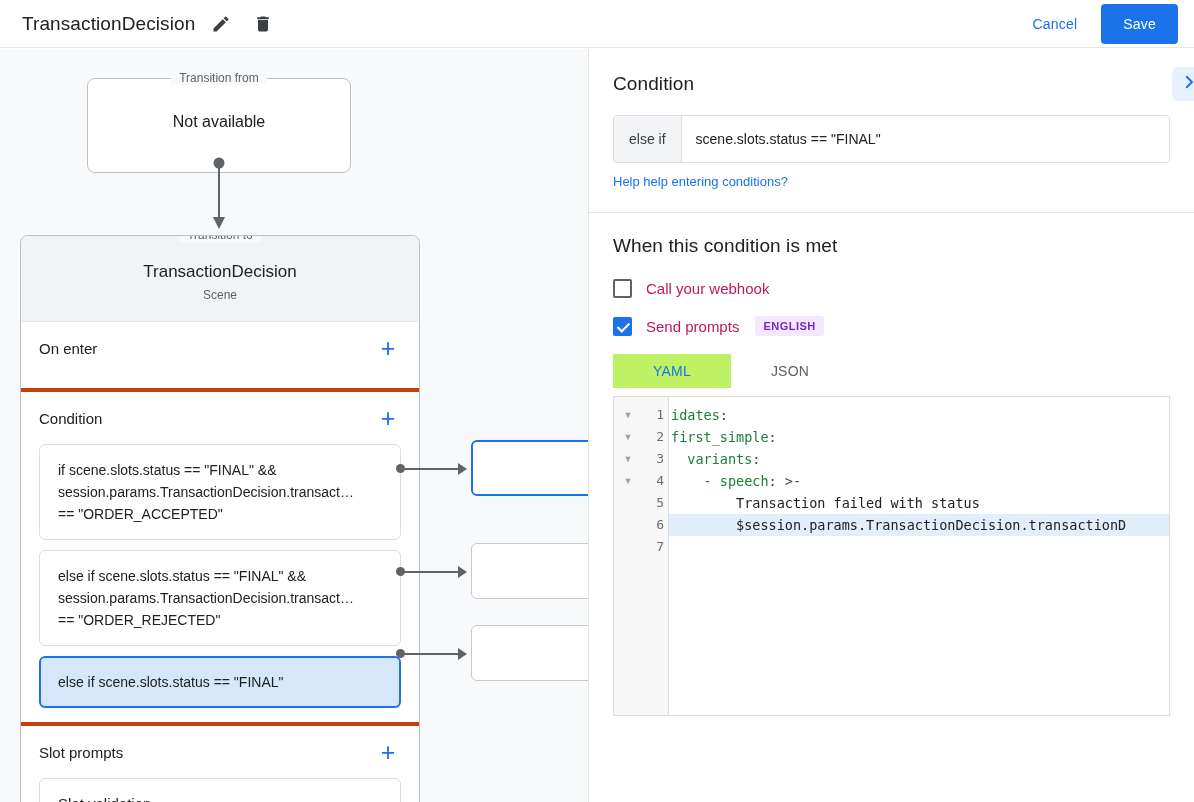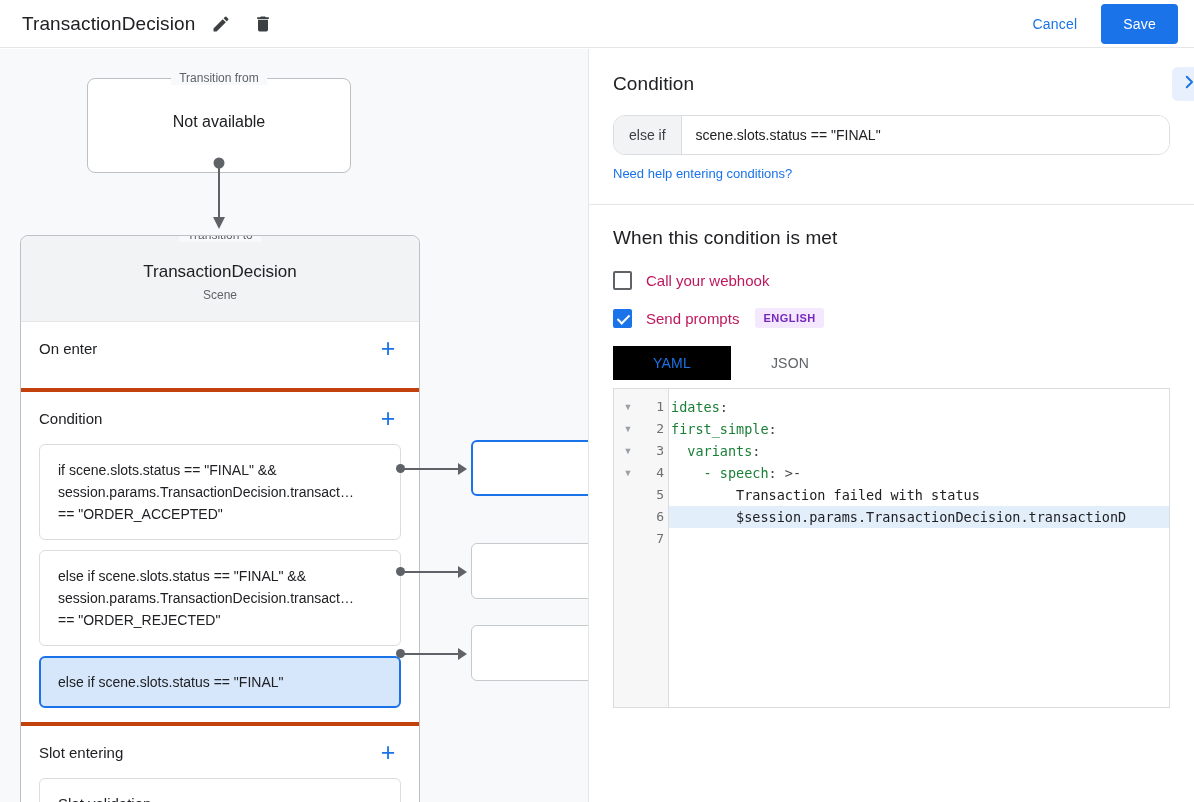--- a/index.html
+++ b/index.html
@@ -239,23 +239,23 @@
     top: 18px;
     width: 34px; height: 34px;
     background: #e8f0fe;
     border-radius: 6px 0 0 6px;
     display: flex; align-items: center; justify-content: center;
     cursor: pointer;
   }
   #condition-input-row {
     display: flex;
     border: 1px solid #dadce0;
-    border-radius: 12px;
-    overflow: hidden;
-    height: 40px;
+    border-radius: 4px;
+    overflow: hidden;
+    height: 48px;
   }
   #condition-prefix {
     background: #f1f3f4;
     border-right: 1px solid #dadce0;
     display: flex; align-items: center;
     padding: 0 15px;
     font-size: 14px;
     color: #3c4043;
     white-space: nowrap;
   }
@@ -340,21 +340,21 @@
   .editor-tab {
     height: 34px;
     min-width: 118px;
     display: flex; align-items: center; justify-content: center;
     font-size: 14px;
     font-weight: 500;
     color: #5f6368;
     cursor: pointer;
     letter-spacing: .2px;
   }
-  .editor-tab.active { background: #000000; color: #1a73e8; }
+  .editor-tab.active { background: #bef264; color: #1a73e8; }
 
   #code-editor {
     margin-top: 8px;
     border: 1px solid #dadce0;
     height: 320px;
     display: flex;
     background: #ffffff;
     overflow: hidden;
     position: relative;
   }
@@ -481,21 +481,21 @@
         <div class="cond-line">== "ORDER_REJECTED"</div>
       </div>
 
       <div class="cond-item selected">
         <div class="cond-line">else if scene.slots.status == "FINAL"</div>
       </div>
     </div>
 
     <div class="section">
       <div class="section-header">
-        <span class="section-title">Slot entering</span>
+        <span class="section-title">Slot prompts</span>
         <span class="add-btn">+</span>
       </div>
       <div class="slot-item">Slot validation</div>
     </div>
   </div>
 
   <div class="conn-dot" style="left:396px; top:415px;"></div>
   <div class="conn" style="left:400px; top:419px; width:60px;"></div>
   <div class="conn-arrow" style="left:458px; top:414px;"></div>
 
@@ -523,21 +523,21 @@
           <polyline points="9 5 16 12 9 19"></polyline>
         </svg>
       </span>
     </div>
 
     <div id="condition-input-row">
       <div id="condition-prefix">else if</div>
       <input id="condition-expression" type="text" value="scene.slots.status == &quot;FINAL&quot;" style="">
     </div>
 
-    <a id="condition-help-link">Need help entering conditions?</a>
+    <a id="condition-help-link">Help help entering conditions?</a>
   </div>
 
   <div id="when-met-section">
     <div id="when-met-heading">When this condition is met</div>
 
     <div class="check-row">
       <div class="checkbox"></div>
       <span class="check-label">Call your webhook</span>
     </div>
 

